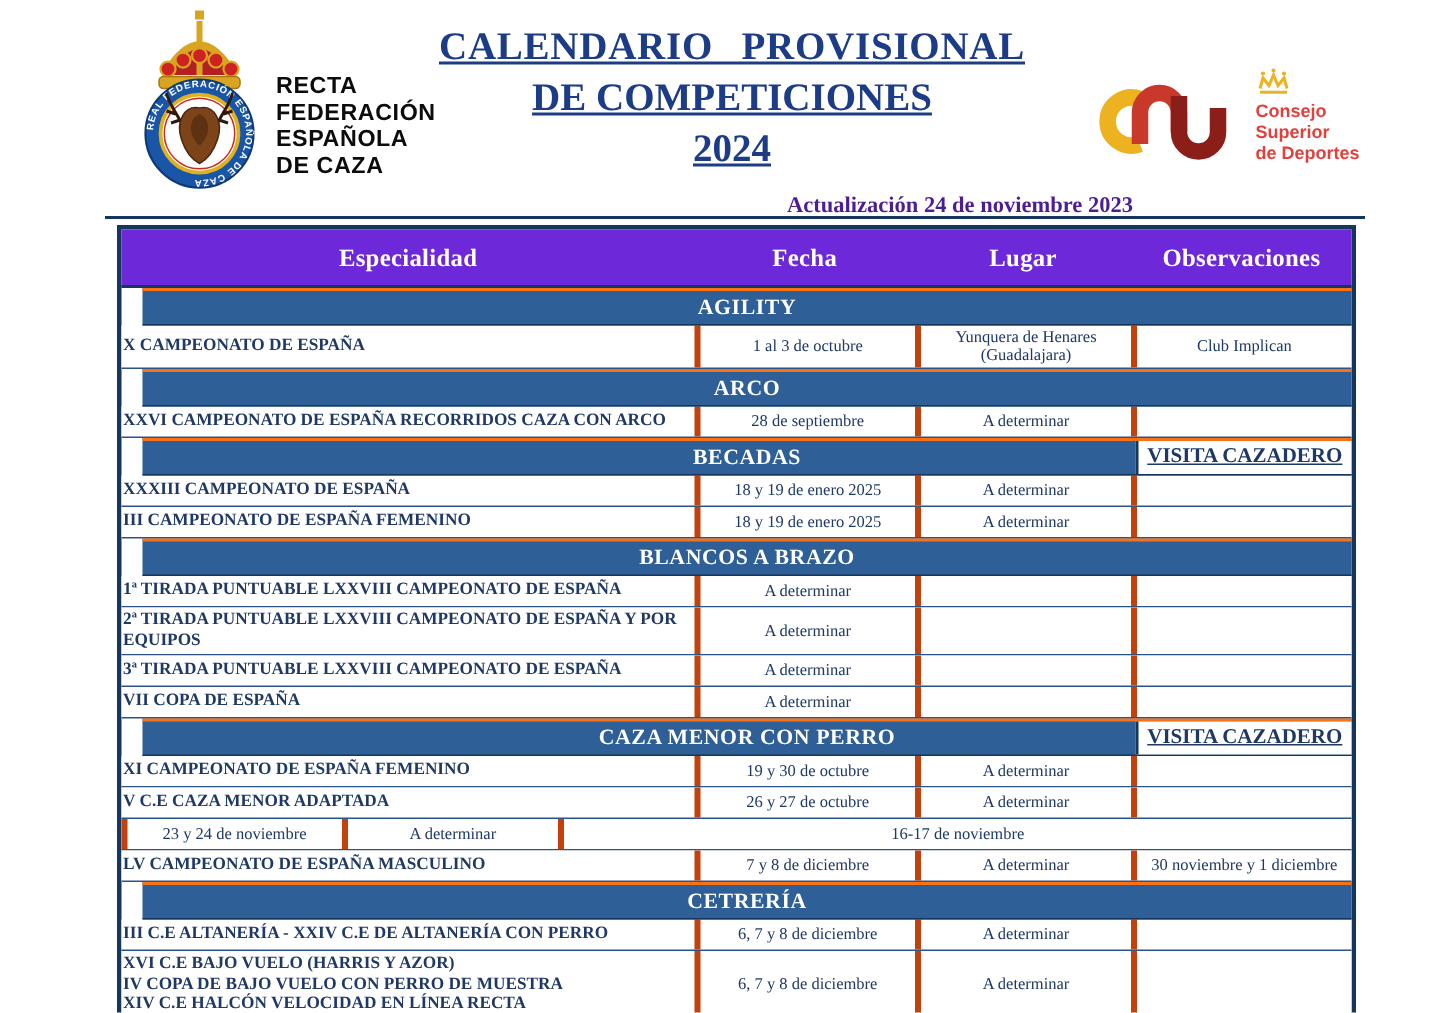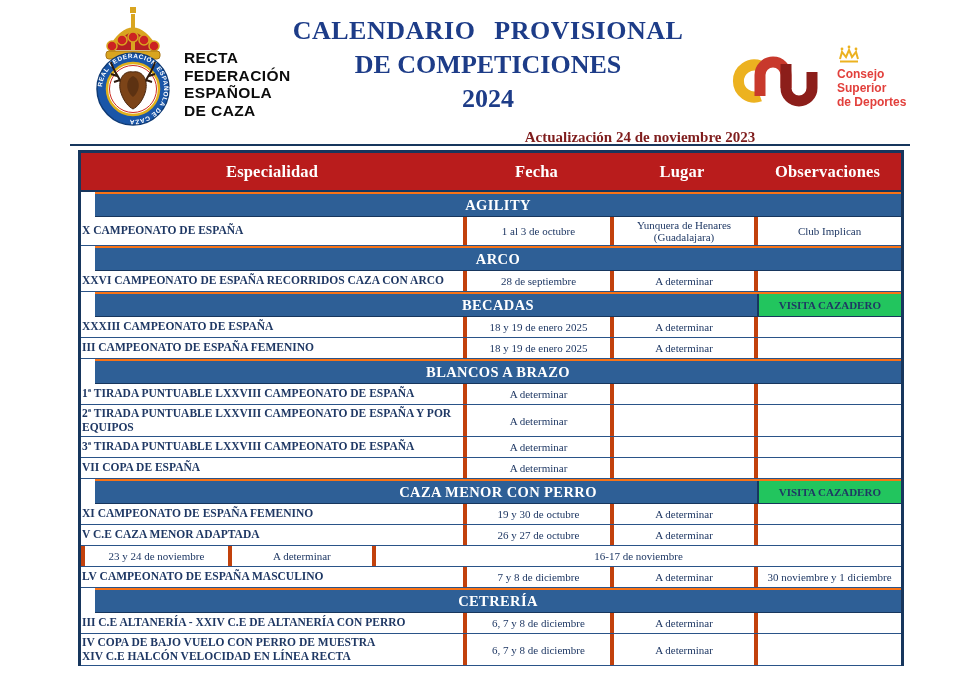--- a/index.html
+++ b/index.html
@@ -11,54 +11,54 @@
   
   .emblem{position:absolute;left:86px;top:4px;width:94px;height:122px;}
   .fed-name{
     position:absolute;left:184px;top:49px;
     font-family:"Liberation Sans","DejaVu Sans",sans-serif;
     font-weight:bold;font-size:15.5px;line-height:17.5px;
     color:#0c0c0c;letter-spacing:.4px;
   }
   .title{
     position:absolute;left:278px;top:14px;width:420px;text-align:center;
-    color:#1d3c88;font-weight:bold;line-height:34px;font-size:26px;
+    color:#1d3c88;font-weight:bold;line-height:34px;font-size:26px;text-decoration:underline;
   }
   .title .l1{word-spacing:12px;letter-spacing:.5px;}
   .csd{position:absolute;left:724px;top:42px;width:192px;height:72px;}
   .update{
     position:absolute;left:440px;top:129px;width:400px;text-align:center;
-    color:#7f1d1d;font-weight:bold;font-size:15px;
+    color:#4c1d95;font-weight:bold;font-size:15px;
   }
   .top-rule{position:absolute;left:70px;top:144px;width:840px;height:2px;background:#17365d;}
   
   .cal-table{
     position:absolute;left:78px;top:150px;width:826px;
     border:3px solid #17365d;border-bottom:none;background:#fff;
     box-sizing:border-box;
   }
-  .thead{display:flex;background:#b91c1c;border-bottom:2px solid #17365d;height:37px;align-items:center;}
+  .thead{display:flex;background:#6d28d9;border-bottom:2px solid #17365d;height:37px;align-items:center;}
   .th{color:#ffffff;font-weight:bold;font-size:16.5px;text-align:center;letter-spacing:.2px;}
   .c1{width:46.6%;box-sizing:border-box;}
   .c2{width:17.9%;box-sizing:border-box;}
   .c3{width:17.6%;box-sizing:border-box;}
   .c4{flex:1;box-sizing:border-box;}
   .section-row{
     position:relative;display:flex;background:#2e5f96;min-height:22px;
     border-bottom:1px solid #17365d;border-top:2px solid #f97316;margin-left:14px;
   }
   .section-title{
     position:absolute;left:0;right:0;top:0;bottom:0;z-index:1;
     display:flex;align-items:center;justify-content:center;
     color:#ffffff;font-weight:bold;font-size:14.5px;letter-spacing:.4px;
   }
   .section-obs{
-    margin-left:auto;width:17.9%;background:#22c55e;z-index:2;position:relative;
+    margin-left:auto;width:17.9%;background:#ffffff;z-index:2;position:relative;
     border-left:2px solid #17365d;display:flex;align-items:center;justify-content:center;
-    color:#1f3864;font-weight:bold;font-size:11px;box-sizing:border-box;
+    color:#1f3864;font-weight:bold;font-size:14px;box-sizing:border-box;text-decoration:underline;
   }
   .row{display:flex;border-bottom:1px solid #2a5388;min-height:20px;background:#fff;}
   .cell{
     font-size:11px;color:#1f3864;display:flex;align-items:center;justify-content:center;
     text-align:center;padding:2px 4px;white-space:pre-line;
     border-left:4px solid #c2410c;box-sizing:border-box;
   }
   .cell.esp{
     flex-direction:column;align-items:flex-start;justify-content:center;
     text-align:left;font-weight:bold;font-size:11.5px;padding-left:1px;border-left:none;
@@ -242,19 +242,19 @@
       <div class="section-row">
         <div class="section-title">CETRERÍA</div>
       </div>
       <div class="row">
         <div class="cell esp c1"><div class="esp-line">III C.E ALTANERÍA - XXIV C.E DE ALTANERÍA CON PERRO</div></div>
         <div class="cell c2">6, 7 y 8 de diciembre</div>
         <div class="cell c3">A determinar</div>
         <div class="cell c4"></div>
       </div>
       <div class="row">
-        <div class="cell esp c1"><div class="esp-line">IV COPA DE BAJO VUELO CON PERRO DE MUESTRA</div><div class="esp-line">XIV C.E HALCÓN VELOCIDAD EN LÍNEA RECTA</div></div>
+        <div class="cell esp c1"><div class="esp-line">XVI C.E BAJO VUELO (HARRIS Y AZOR)</div><div class="esp-line">IV COPA DE BAJO VUELO CON PERRO DE MUESTRA</div><div class="esp-line">XIV C.E HALCÓN VELOCIDAD EN LÍNEA RECTA</div></div>
         <div class="cell c2">6, 7 y 8 de diciembre</div>
         <div class="cell c3">A determinar</div>
         <div class="cell c4"></div>
       </div>
     </div>
 </div>
 
 </body></html>

